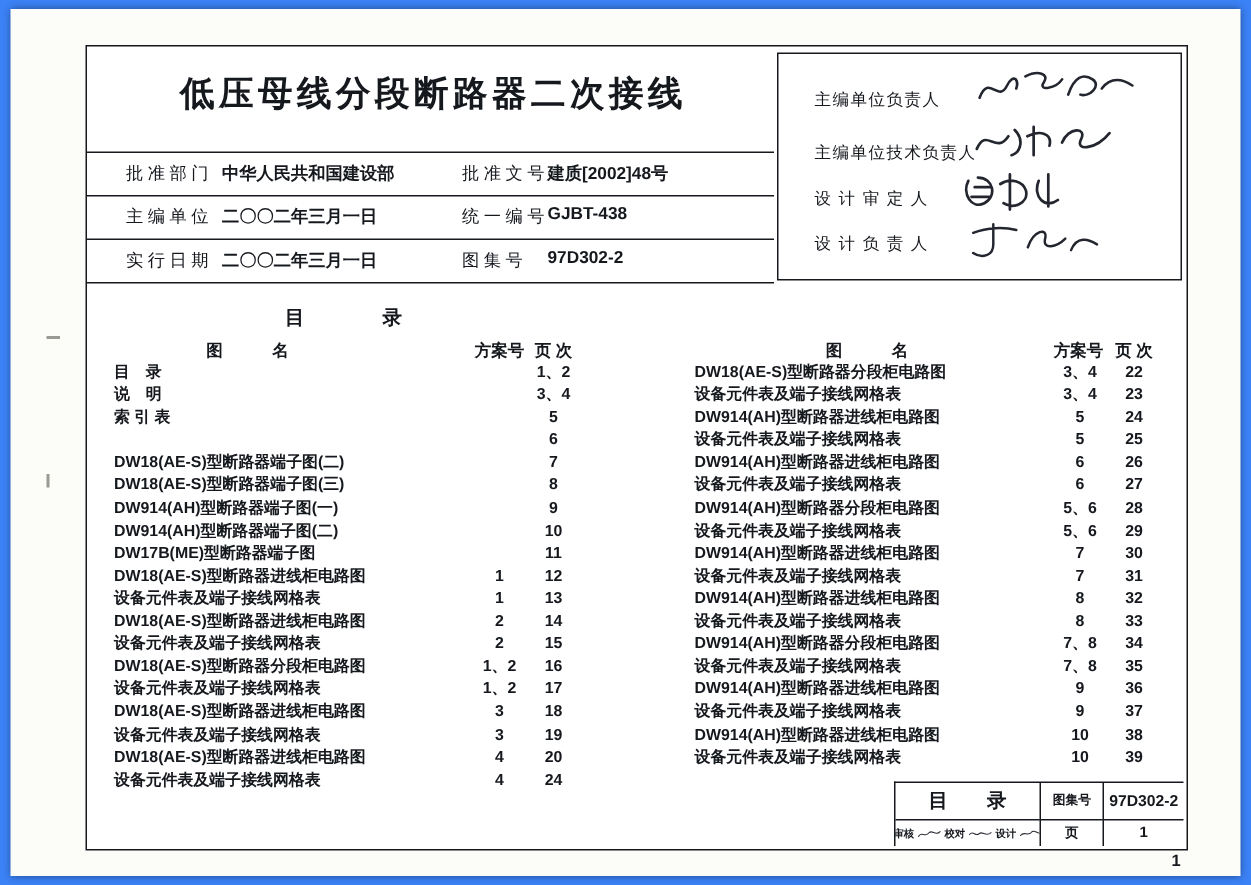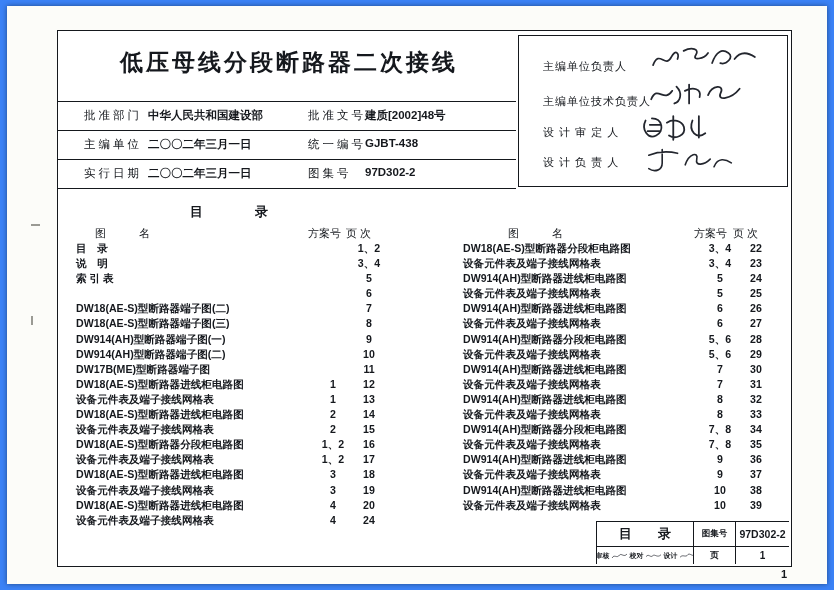--- a/index.html
+++ b/index.html
@@ -25,21 +25,21 @@
   .sig-svg{position:absolute}
   .sig1{left:130px;top:6px;width:112px;height:32px}
   .sig2{left:128px;top:44px;width:100px;height:28px}
   .sig3{left:118px;top:76px;width:80px;height:32px}
   .sig4{left:124px;top:110px;width:96px;height:30px}
   .ink{stroke:#23262e;fill:none;stroke-width:1.7;stroke-linecap:round;stroke-linejoin:round}
 
   
   .toc-heading{position:absolute;left:96px;top:172px;width:150px;text-align:center;
                font-size:13px;font-weight:700;white-space:pre}
-  .col-head{position:absolute;font-size:11px;font-weight:400;text-align:left;white-space:pre}
+  .col-head{position:absolute;font-size:11px;font-weight:700;text-align:center;white-space:pre}
   .h-name-l{left:37px;top:195px;width:140px}
   .h-scheme-l{left:250px;top:195px;width:50px}
   .h-page-l{left:288px;top:195px;width:46px}
   .h-name-r{left:450px;top:195px;width:140px}
   .h-scheme-r{left:636px;top:195px;width:50px}
   .h-page-r{left:675px;top:195px;width:46px}
 
   .toc-rows{position:absolute;top:210px;width:340px}
   .toc-rows.left{left:18px}
   .toc-rows.right{left:405px}

